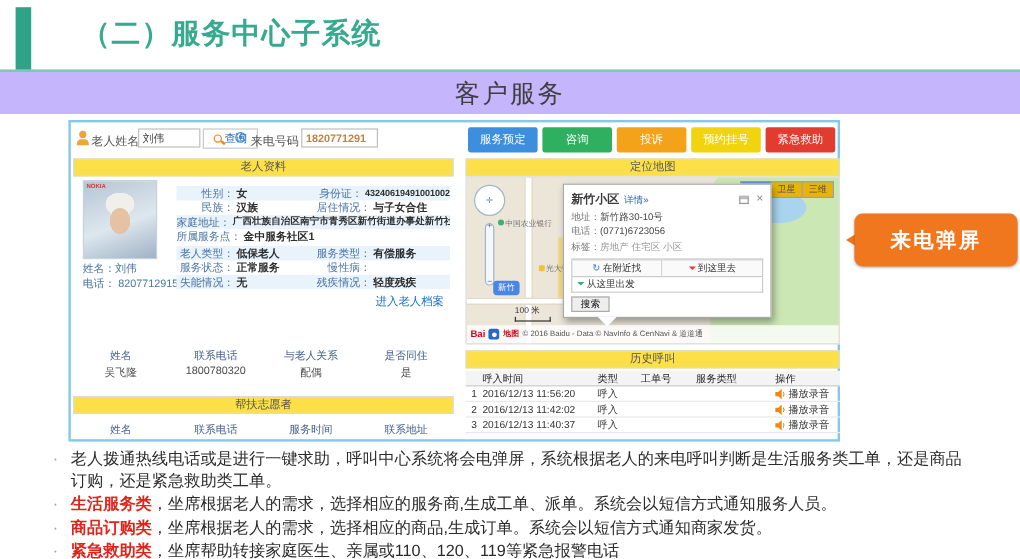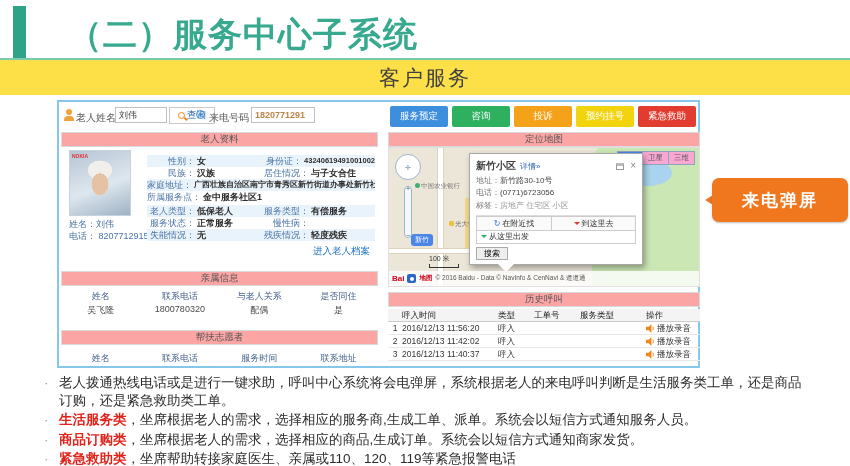--- a/index.html
+++ b/index.html
@@ -2,39 +2,39 @@
 <html><head>
 <meta charset="utf-8">
 <style>
   * { margin:0; padding:0; box-sizing:border-box; }
   html,body { width:850px; height:466px; }
   body { font-family:"Liberation Sans","DejaVu Sans",sans-serif; background:#fff; position:relative; overflow:hidden; }
   .slide { position:absolute; inset:0; width:850px; height:466px; background:#fff; }
 
   
   .accent-bar { position:absolute; left:13px; top:6px; width:13px; height:53px; background:#2ea387; }
-  .page-title { position:absolute; left:68px; top:12px; font-size:34px; font-weight:bold; color:#36a98e; letter-spacing:1px;text-align:right; }
-  .banner { position:absolute; left:0; top:58px; width:850px; height:37px; background:#fde047; border-top:2px solid #79cbae; display:flex; align-items:center; justify-content:center; }
+  .page-title { position:absolute; left:68px; top:12px; font-size:24px; font-weight:bold; color:#36a98e; letter-spacing:1px;text-align:right; }
+  .banner { position:absolute; left:0; top:58px; width:850px; height:37px; background:#c4b5fd; border-top:2px solid #79cbae; display:flex; align-items:center; justify-content:center; }
   .banner span { font-size:21px; color:#3f3f3f; letter-spacing:2px; }
 
   
   .app { position:absolute; left:57px; top:100px; width:643px; height:268px; background:#fff; border:2px solid #86c8ea; }
   .tb-label { position:absolute; font-size:10px; color:#555; top:9px; }
   .tb-input { position:absolute; top:5px; height:16px; border:1px solid #bfbfbf; font-size:9px; padding:0 3px; color:#444; background:#fff; }
   .person-icon { position:absolute; left:5px; top:7px; width:10px; height:12px; }
   .person-icon i { display:block; width:6px; height:6px; border-radius:50%; background:#f0a23c; margin:0 auto; }
   .person-icon b { display:block; width:10px; height:5px; border-radius:4px 4px 0 0; background:#f0a23c; margin-top:1px; }
   .search-btn { position:absolute; left:110px; top:5px; width:46px; height:17px; border:1px solid #c9c9c9; background:#fdfdfd; font-size:9.5px; color:#2a6fc0; display:flex; align-items:center; justify-content:center; gap:2px; cursor:pointer; }
   .mag { width:7px; height:7px; border:1.5px solid #f08519; border-radius:50%; position:relative; }
   .mag::after { content:""; position:absolute; left:5px; top:5px; width:4px; height:1.5px; background:#f08519; transform:rotate(40deg); }
   .phone-icon { position:absolute; left:137px; top:8px; width:9px; height:9px; border:1.5px solid #3f8ac9; border-radius:50%; }
   .phone-icon::after { content:""; position:absolute; left:2px; top:2px; width:3px; height:3px; background:#3f8ac9; border-radius:50%; }
   .action-btn { position:absolute; top:4px; width:58px; height:21px; border-radius:2px; color:#fff; font-size:9.5px; display:flex; align-items:center; justify-content:center; cursor:pointer; }
 
-  .sec-header { background:#fca5a5; border:1px solid #dadada; height:15px; display:flex; align-items:center; justify-content:center; font-size:9.5px; color:#555; }
+  .sec-header { background:#fde047; border:1px solid #dadada; height:15px; display:flex; align-items:center; justify-content:center; font-size:9.5px; color:#555; }
   .left-col { position:absolute; left:2px; top:30px; width:317px; height:236px; }
   .right-col { position:absolute; left:329px; top:30px; width:312px; height:236px; }
 
   .photo { position:absolute; left:8px; top:18px; width:62px; height:66px;
     background:
       radial-gradient(ellipse 14px 18px at 50% 52%, #e6c2a4 60%, rgba(0,0,0,0) 61%),
       radial-gradient(ellipse 20px 16px at 50% 30%, #f0efec 60%, rgba(0,0,0,0) 61%),
       linear-gradient(160deg,#b6c4d4,#dde7ee 55%,#9fb2c4);
     border:1px solid #c5d4de; }
   .photo span { position:absolute; left:2px; top:2px; font-size:5px; color:#e03030; font-weight:bold; }
@@ -75,21 +75,21 @@
   .figure { position:absolute; left:148px; top:86px; width:14px; height:22px; }
   .figure i { display:block; width:7px; height:7px; border-radius:50%; background:#f4b98a; margin:0 auto; border-top:2px solid #b97743; }
   .figure b { display:block; width:12px; height:13px; background:#2f5fa3; border-radius:3px 3px 1px 1px; margin:0 auto; }
   .scale { position:absolute; left:40px; top:106px; font-size:7px; color:#333; }
   .scale u { display:block; text-decoration:none; width:30px; height:4px; border-left:1px solid #333; border-right:1px solid #333; border-bottom:1px solid #333; }
   .attribution { position:absolute; left:0; bottom:0; width:100%; height:15px; background:rgba(255,255,255,.78); display:flex; align-items:center; gap:3px; padding:0 3px; font-size:6.5px; color:#555; white-space:nowrap; }
   .bd-logo { font-weight:bold; font-size:8px; color:#d0021b; }
   .bd-paw { display:inline-block; width:9px; height:9px; background:#2a66c8; border-radius:2px; position:relative; }
   .bd-paw::after { content:""; position:absolute; left:2.5px; top:2.5px; width:4px; height:4px; background:#fff; border-radius:50%; }
   .map-type { position:absolute; right:4px; top:3px; display:flex; cursor:pointer; }
-  .map-type div { width:26px; height:14px; font-size:7.5px; display:flex; align-items:center; justify-content:center; background:#f9a8d4; color:#555; border:1px solid #8aa5bd; border-left:none; }
+  .map-type div { width:26px; height:14px; font-size:7.5px; display:flex; align-items:center; justify-content:center; background:#eab308; color:#555; border:1px solid #8aa5bd; border-left:none; }
   .map-type div:first-child { background:#4a86e8; color:#fff; border-left:1px solid #8aa5bd; }
 
   .popup { position:absolute; left:80px; top:5px; width:174px; height:112px; background:#fff; border:1px solid #a8a8a8; box-shadow:2px 3px 6px rgba(0,0,0,.35); padding:5px 6px; font-size:8px; }
   .popup::after { content:""; position:absolute; left:28px; bottom:-8px; border:8px solid rgba(0,0,0,0); border-top-color:#fff; border-bottom:none; }
   .pp-title-row { display:flex; align-items:center; gap:4px; }
   .pp-title { font-size:10px; font-weight:bold; color:#3b3b3b; }
   .pp-link { color:#2d64b3; font-size:8px; cursor:pointer; }
   .pp-icons { margin-left:auto; display:flex; gap:6px; align-items:center; }
   .print-ic { width:8px; height:7px; border:1px solid #999; border-top:3px solid #bbb; cursor:pointer; }
   .close-ic { color:#888; font-size:10px; line-height:8px; cursor:pointer; }
@@ -228,21 +228,20 @@
             <span class="f-lab">失能情况：</span>
             <span class="f-val">无</span>
           </div>
         <div class="f-cell2">
             <span class="f-lab">残疾情况：</span>
             <span class="f-val">轻度残疾</span>
           </div>
       </div>
       <div class="archive-link" style="top:113px">进入老人档案</div>
 
-      <div class="sec-header" style="position:absolute;top:139px;width:100%">亲属信息</div>
       <div class="mini-table hd" style="top:158px">
         <div>姓名</div>
         <div>联系电话</div>
         <div>与老人关系</div>
         <div>是否同住</div>
       </div>
       <div class="mini-table" style="top:172px">
         <div>吴飞隆</div>
         <div>1800780320</div>
         <div>配偶</div>

